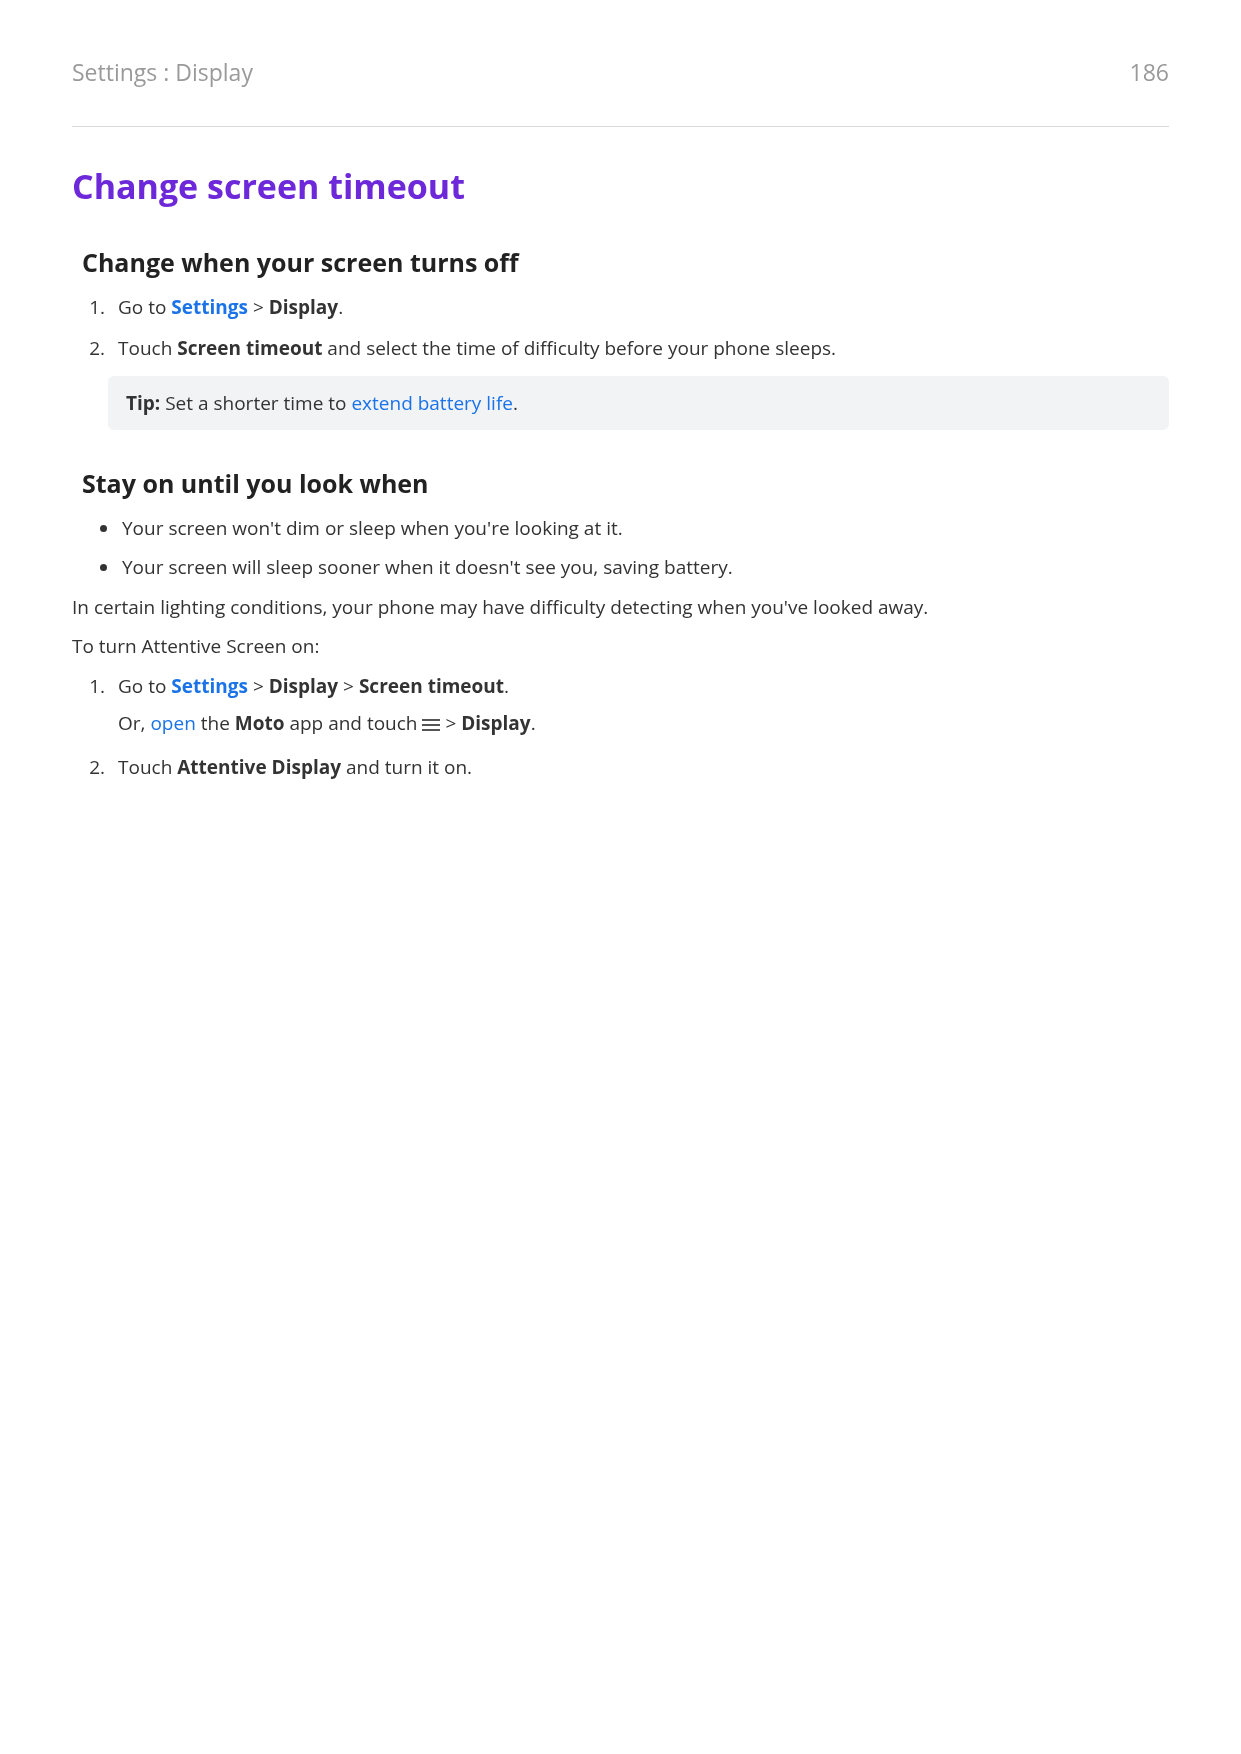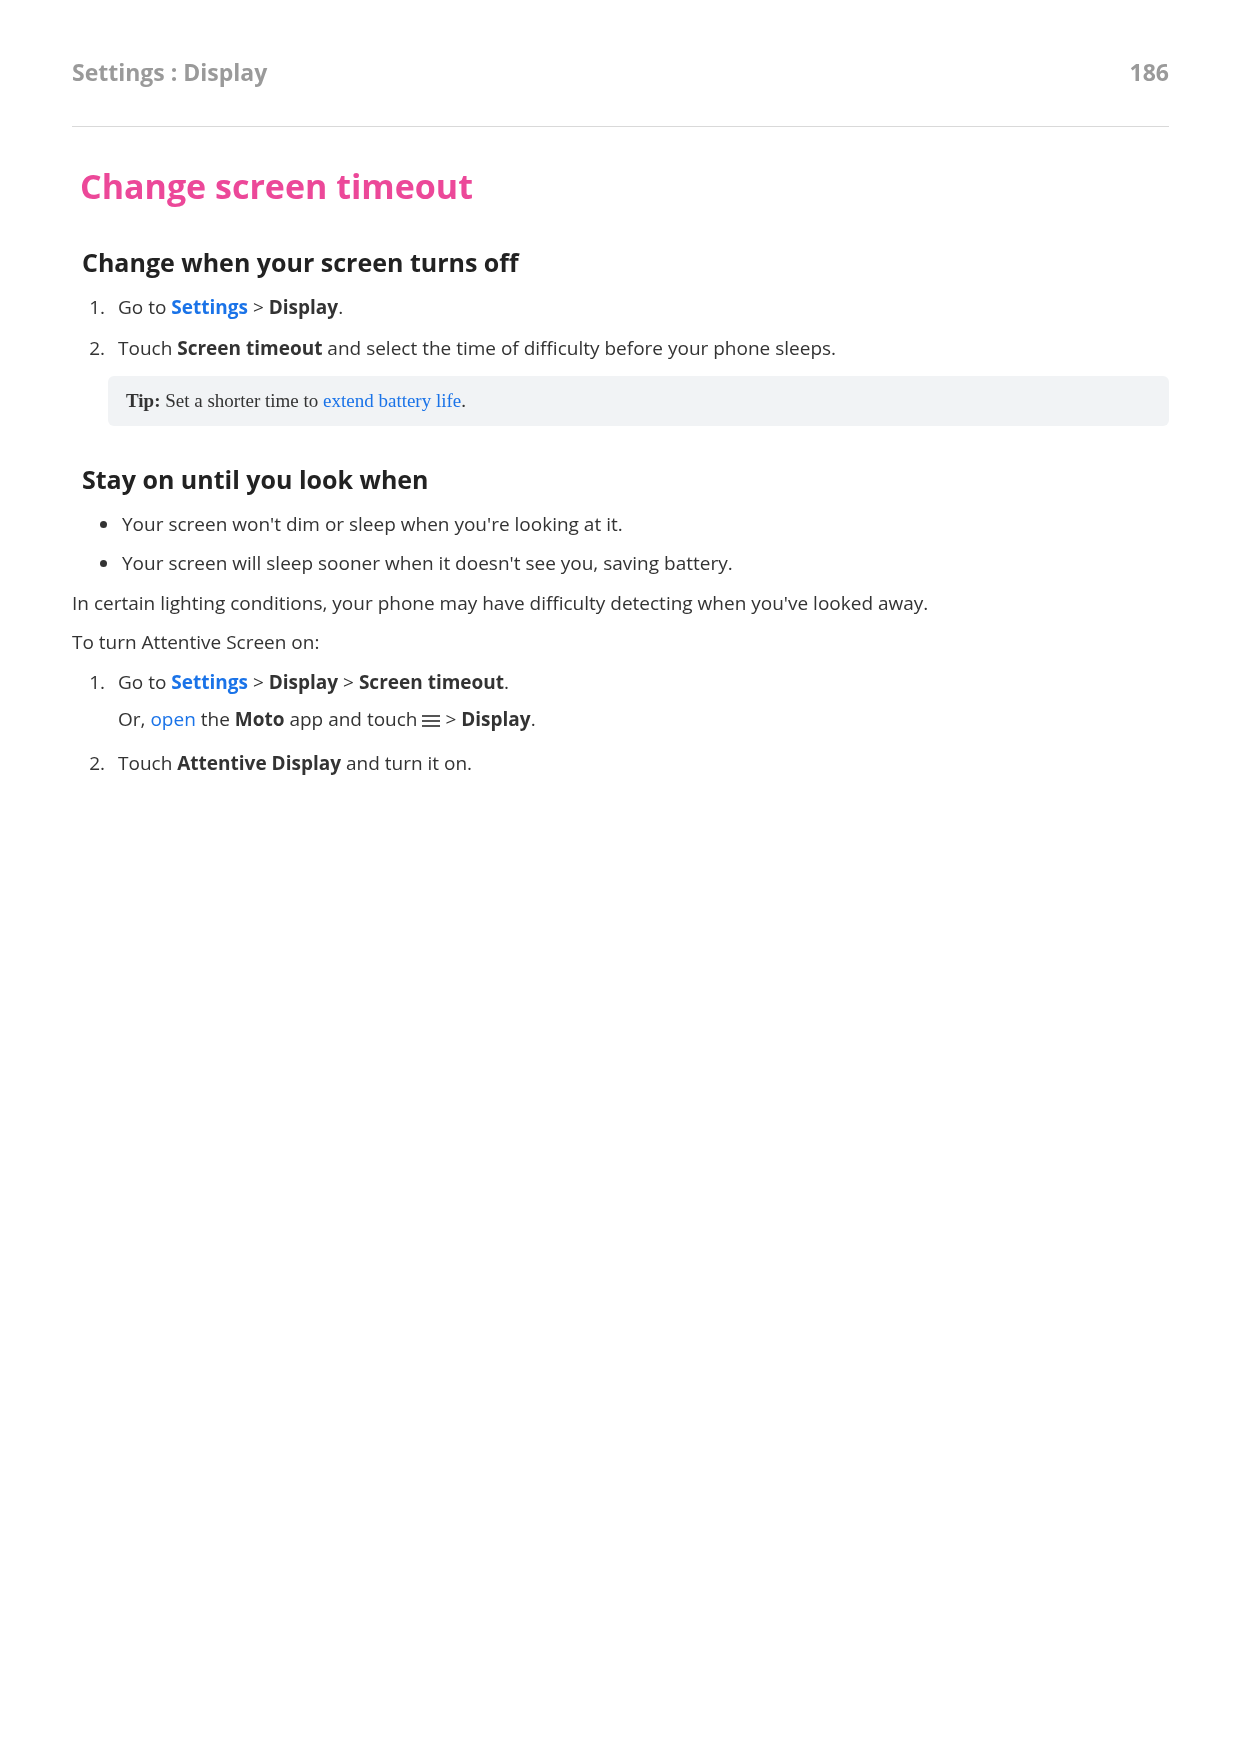--- a/index.html
+++ b/index.html
@@ -12,30 +12,30 @@
   }
   .page {
     padding: 56px 72px 72px 72px;
   }
   .header-row {
     display: flex;
     justify-content: space-between;
     align-items: flex-start;
     color: #9a9a9a;
     font-size: 23px;
-    font-weight: 700;
+    font-weight: 400;
     padding-bottom: 38px;
     border-bottom: 1px solid #d9d9d9;
     margin-bottom: 36px;
   }
   h1 {
     font-size: 34px;
     font-weight: 700;
-    color: #ec4899;
-    margin: 0 0 28px 8px;
+    color: #6d28d9;
+    margin: 0 0 28px 0;
   }
   h2 {
     font-size: 25px;
     font-weight: 700;
     color: #222;
     margin: 36px 0 14px 10px;
   }
   p, li {
     font-size: 19px;
     line-height: 1.55;
@@ -64,21 +64,20 @@
   }
   .link { color: #1a73e8; }
   .bold { font-weight: 700; }
   .tip-box {
     background: #f1f3f5;
     border-radius: 6px;
     padding: 14px 18px;
     margin: 10px 0 8px 36px;
     font-size: 19px;
     color: #333;
-    font-family: Liberation Serif, serif;
   }
   .inline-icon {
     display: inline-block;
     vertical-align: -2px;
   }
   .inline-icon.menu-icon svg {
     width: 18px; height: 14px;
   }
   .inline-icon.toggle-icon svg {
     width: 28px; height: 16px;

